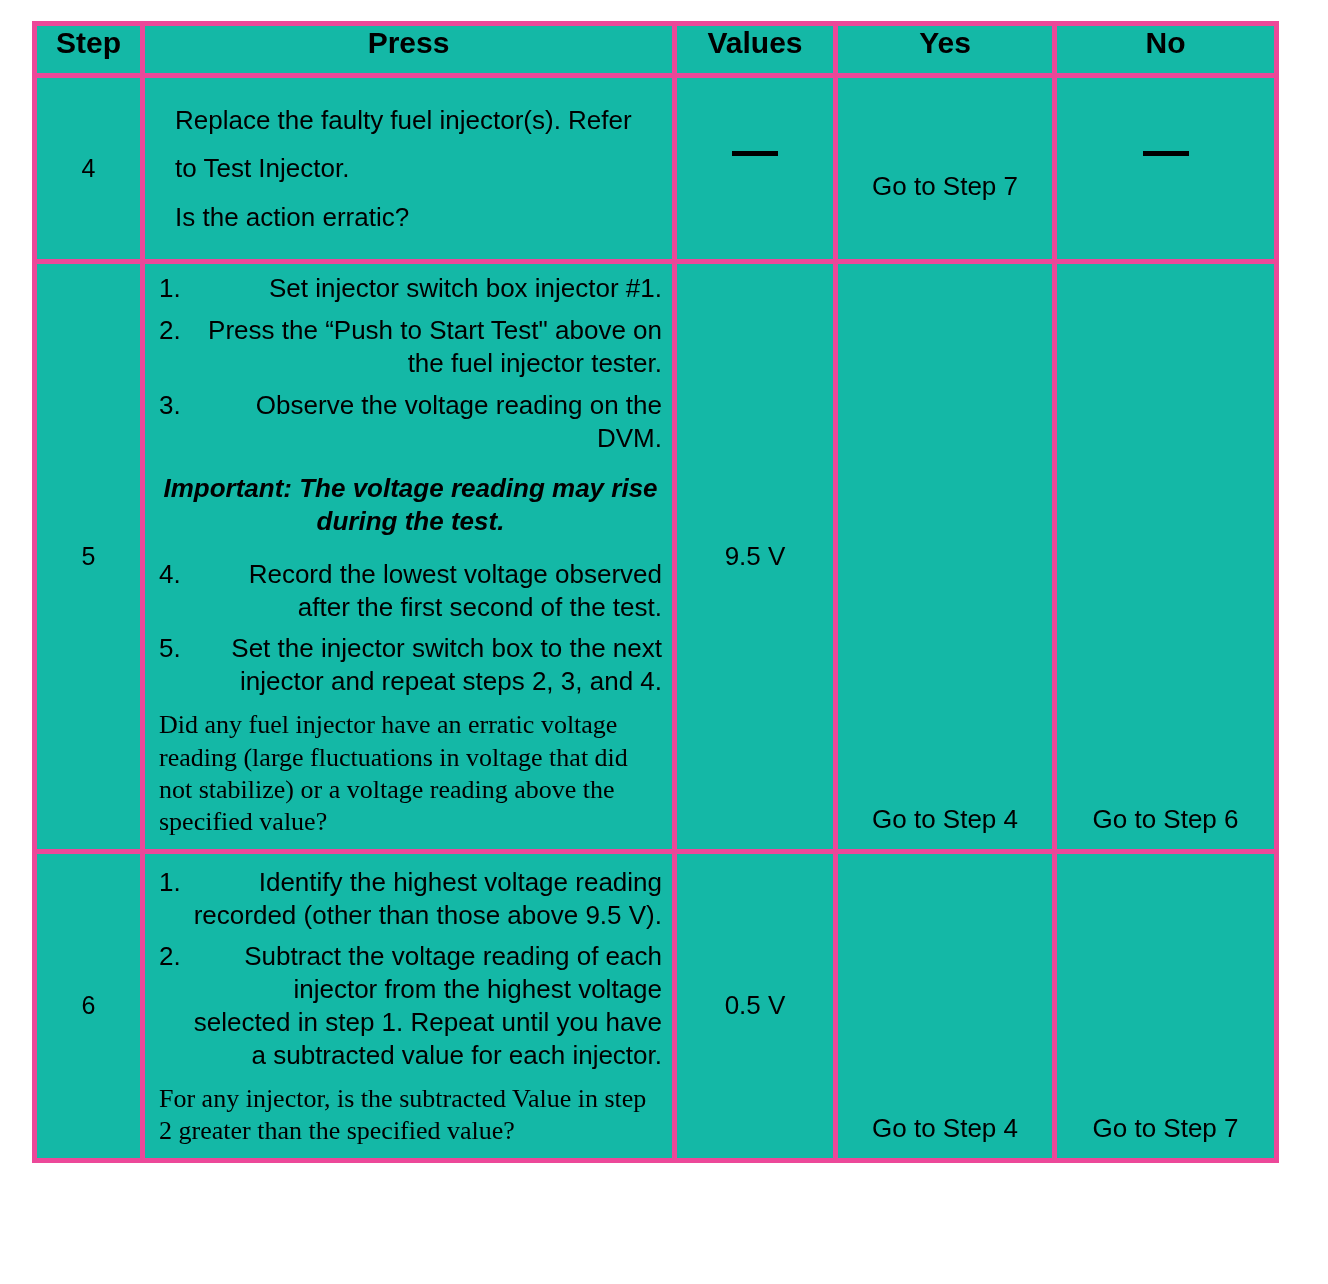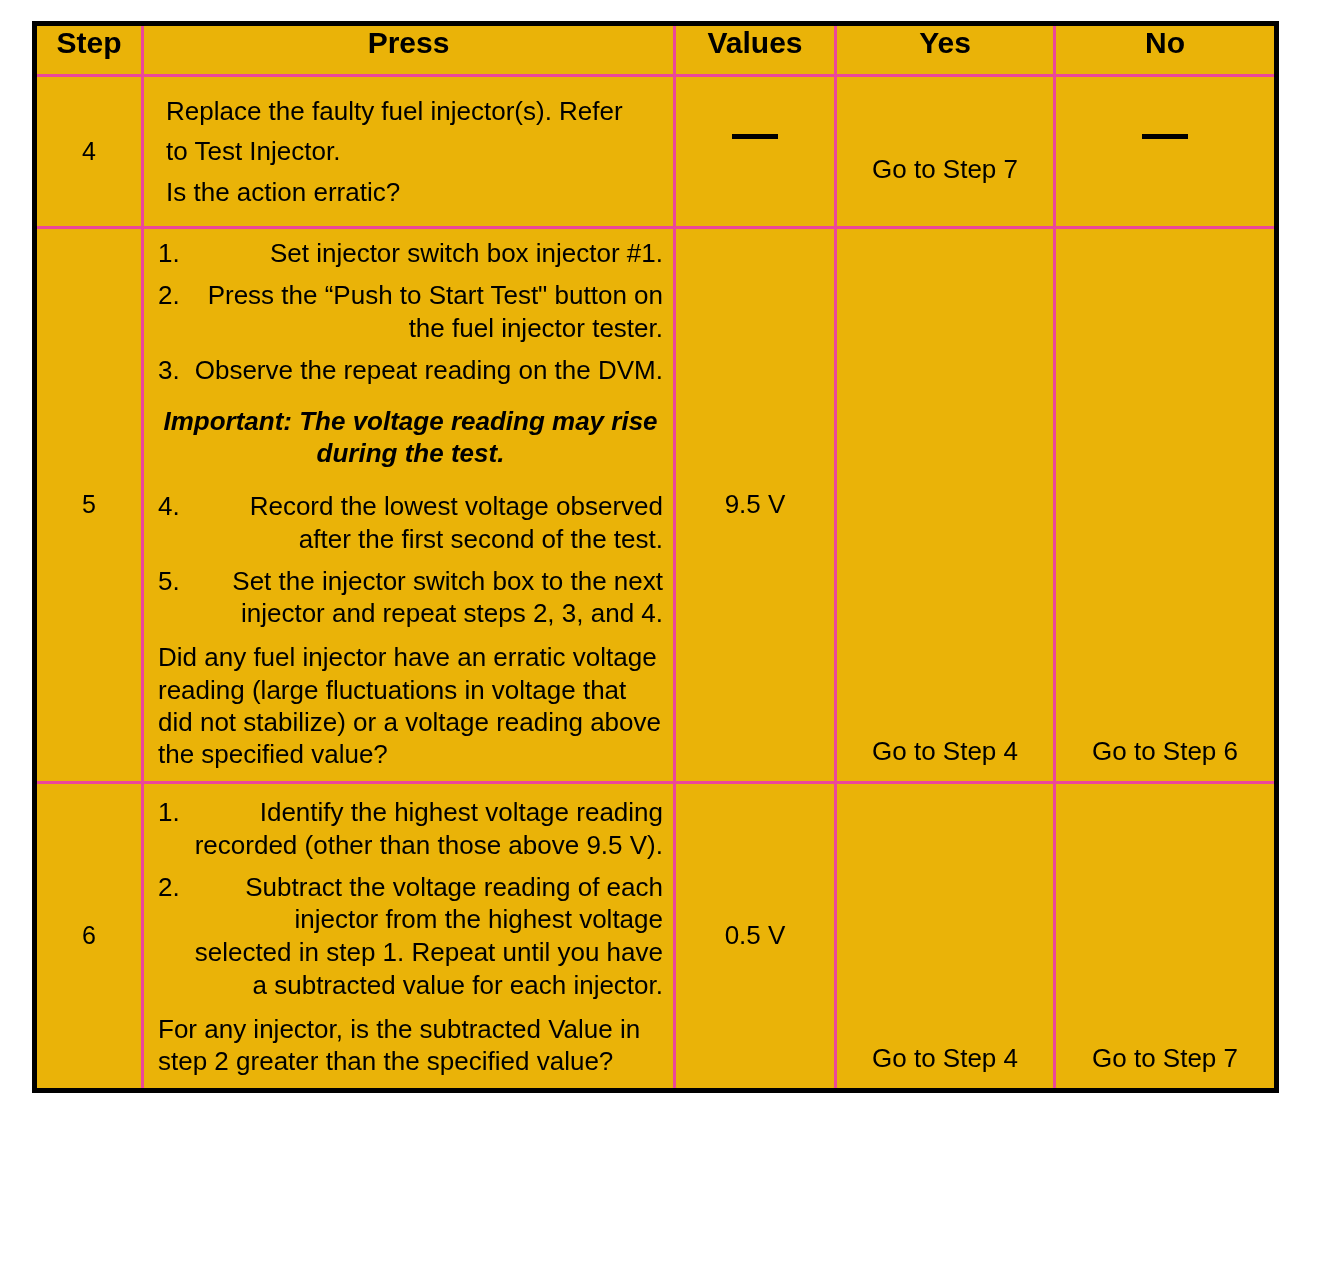--- a/index.html
+++ b/index.html
@@ -33,24 +33,24 @@
     table-layout: fixed;
     background: #ffffff;
   }
   .diag-table col.c-step   { width: 108px; }
   .diag-table col.c-action { width: 532px; }
   .diag-table col.c-values { width: 161px; }
   .diag-table col.c-yes    { width: 219px; }
   .diag-table col.c-no     { width: 222px; }
 
   .diag-table td, .diag-table th {
-    border: 3px solid #ec4899;
+    border: 5px solid #ec4899;
     padding: 0;
     vertical-align: top;
-    background: #eab308;
+    background: #14b8a6;
   }
 
   
   .diag-table {
     border: 5px solid #000000;
   }
 
   
   thead th {
     height: 52px;
@@ -103,21 +103,21 @@
   .dash {
     display: inline-block;
     width: 46px;
     height: 5px;
     background: #000000;
     vertical-align: middle;
   }
 
   
   .plain-line {
-    margin: 8px;
+    margin: 16px;
     font-size: 26px;
     line-height: 1.245;
   }
   .num-item {
     display: flex;
     margin: 0 0 9px 0;
   }
   .num-item:last-child { margin-bottom: 0; }
   .num-marker {
     flex: 0 0 auto;
@@ -131,20 +131,21 @@
   .important {
     font-weight: bold;
     font-style: italic;
     margin: 0 0 20px 0;
     line-height: 1.255;
     text-align: center;
   }
   .question {
     margin: 11px 0 0 0;
     line-height: 1.245;
+    font-family: Liberation Serif, serif;
   }
 </style>
 </head>
 <body>
 
 <div class="page">
 
   <table class="diag-table">
     <colgroup>
       <col class="c-step">
@@ -182,25 +183,25 @@
 
       <tr>
         <td class="step-cell">5</td>
         <td class="action-cell">
           <div class="num-item">
             <span class="num-marker">1.</span>
             <span class="num-text">Set injector switch box injector #1.</span>
           </div>
           <div class="num-item">
             <span class="num-marker">2.</span>
-            <span class="num-text">Press the “Push to Start Test" button on the fuel injector tester.</span>
+            <span class="num-text">Press the “Push to Start Test" above on the fuel injector tester.</span>
           </div>
           <div class="num-item" style="margin-bottom:18px;">
             <span class="num-marker">3.</span>
-            <span class="num-text">Observe the repeat reading on the DVM.</span>
+            <span class="num-text">Observe the voltage reading on the DVM.</span>
           </div>
           <p class="important">Important: The voltage reading may rise during the test.</p>
           <div class="num-item">
             <span class="num-marker">4.</span>
             <span class="num-text">Record the lowest voltage observed after the first second of the test.</span>
           </div>
           <div class="num-item">
             <span class="num-marker">5.</span>
             <span class="num-text">Set the injector switch box to the next injector and repeat steps 2, 3, and 4.</span>
           </div>

